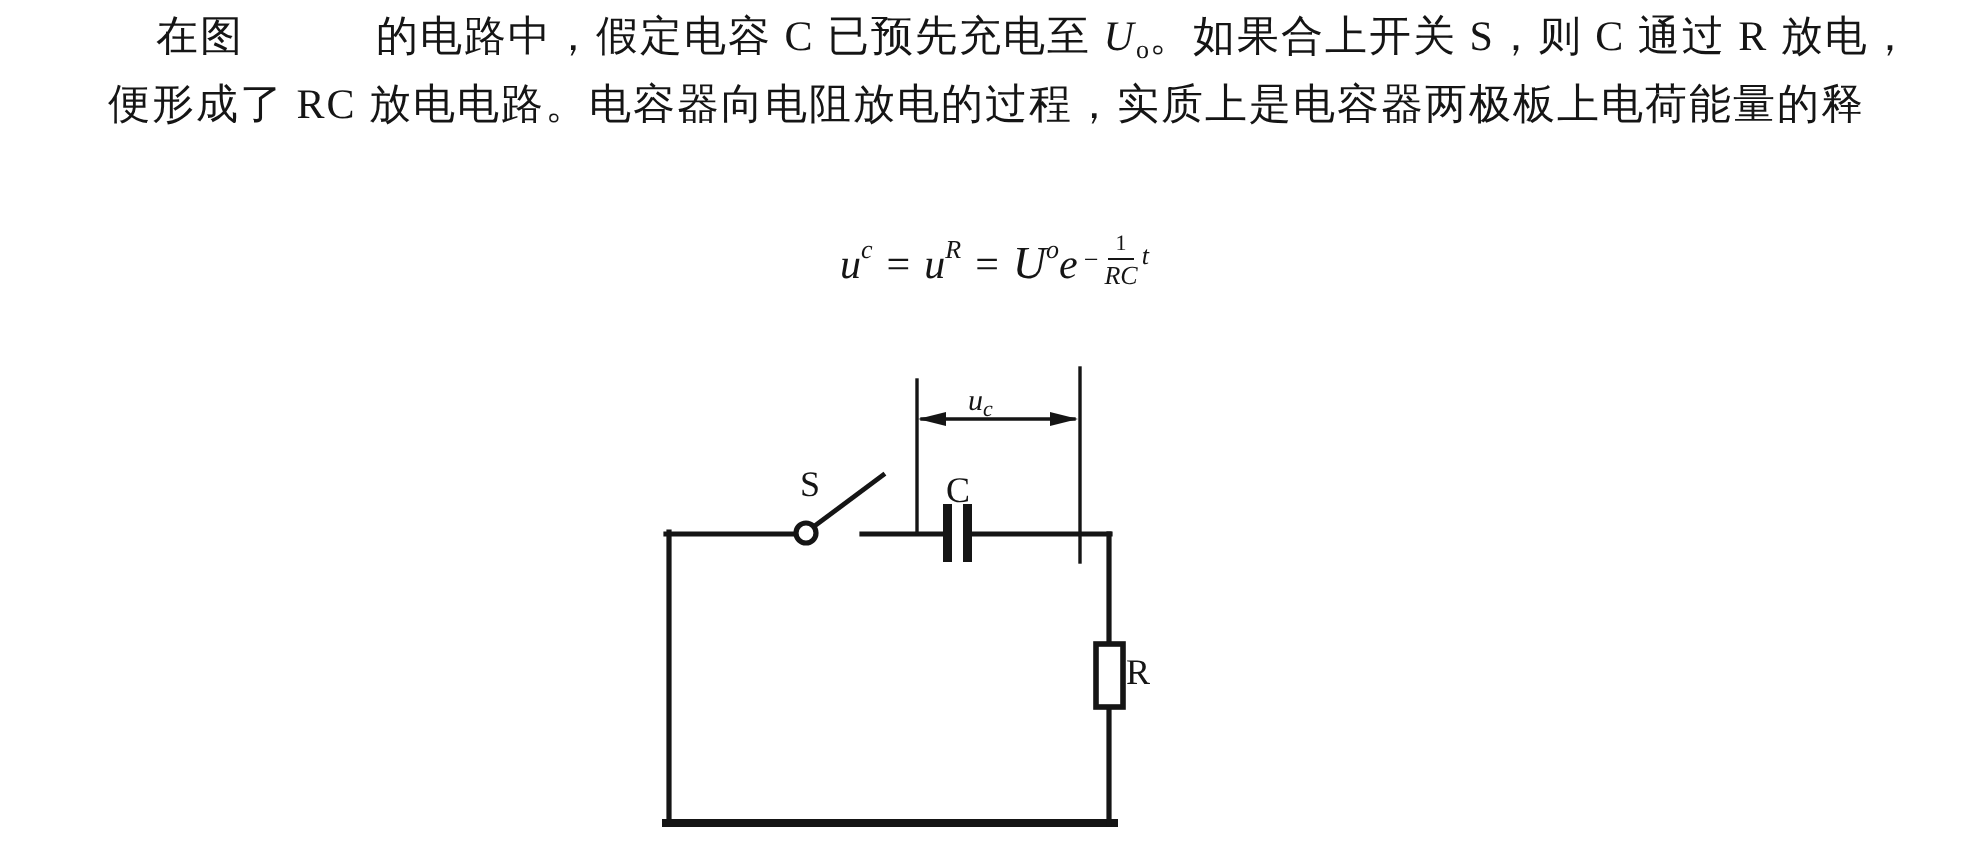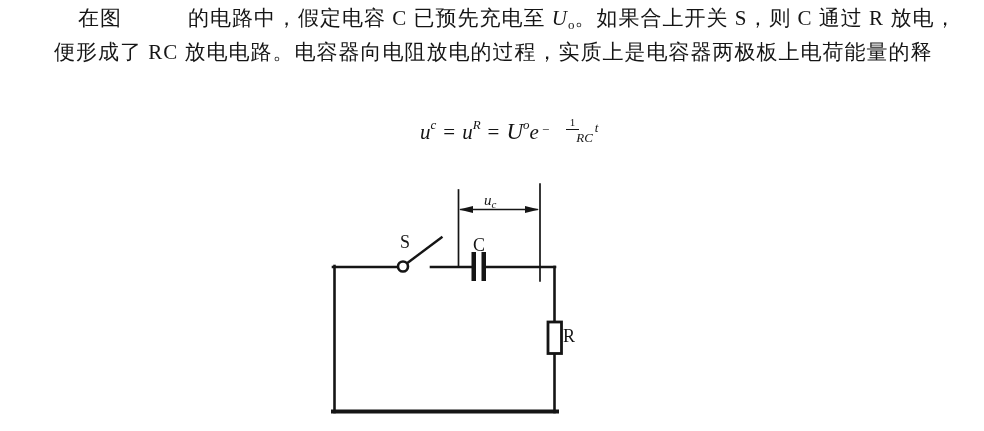--- a/index.html
+++ b/index.html
@@ -56,21 +56,21 @@
   }
   .exp .minus { font-style: normal; margin-right: 2px; }
   .frac {
     display: inline-flex;
     flex-direction: column;
     align-items: center;
     line-height: 1;
     margin: 0 1px;
   }
   .frac .num { font-size: 11px; font-style: normal; padding: 0 4px 1px 4px; border-bottom: 1.4px solid #151515; }
-  .frac .den { font-size: 13px; padding-top: 1px; margin-left: 24px; }
+  .frac .den { font-size: 13px; padding-top: 1px; }
   .exp .texp { font-size: 13px; margin-left: 1px; transform: translateY(-2px); }
   
   .circuit-svg { position: absolute; left: 0; top: 0; }
   .circuit-label {
     font-family: "Liberation Serif", "DejaVu Serif", serif;
     fill: #151515;
   }
 </style>
 </head>
 <body>

